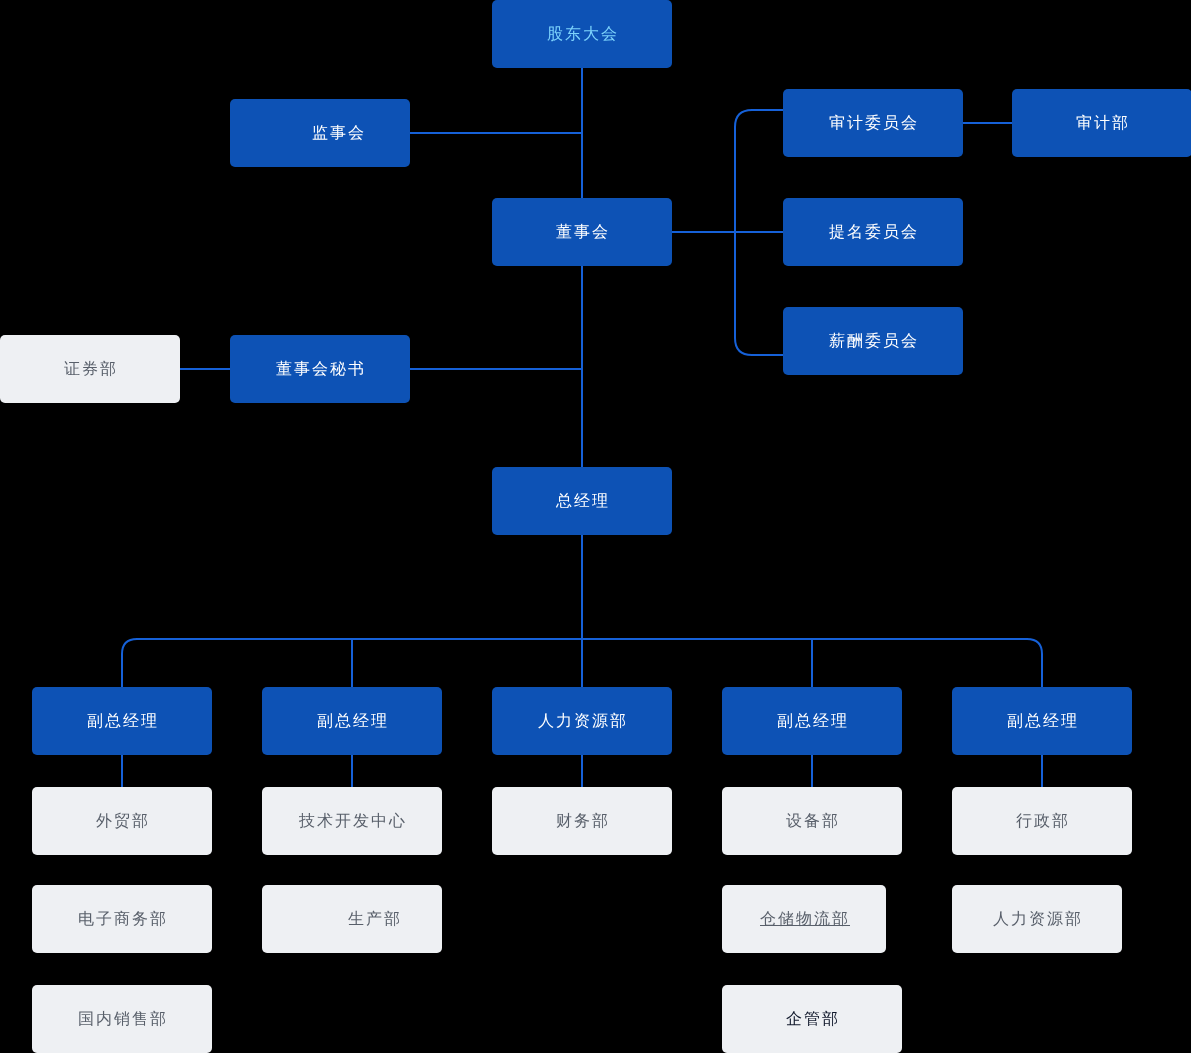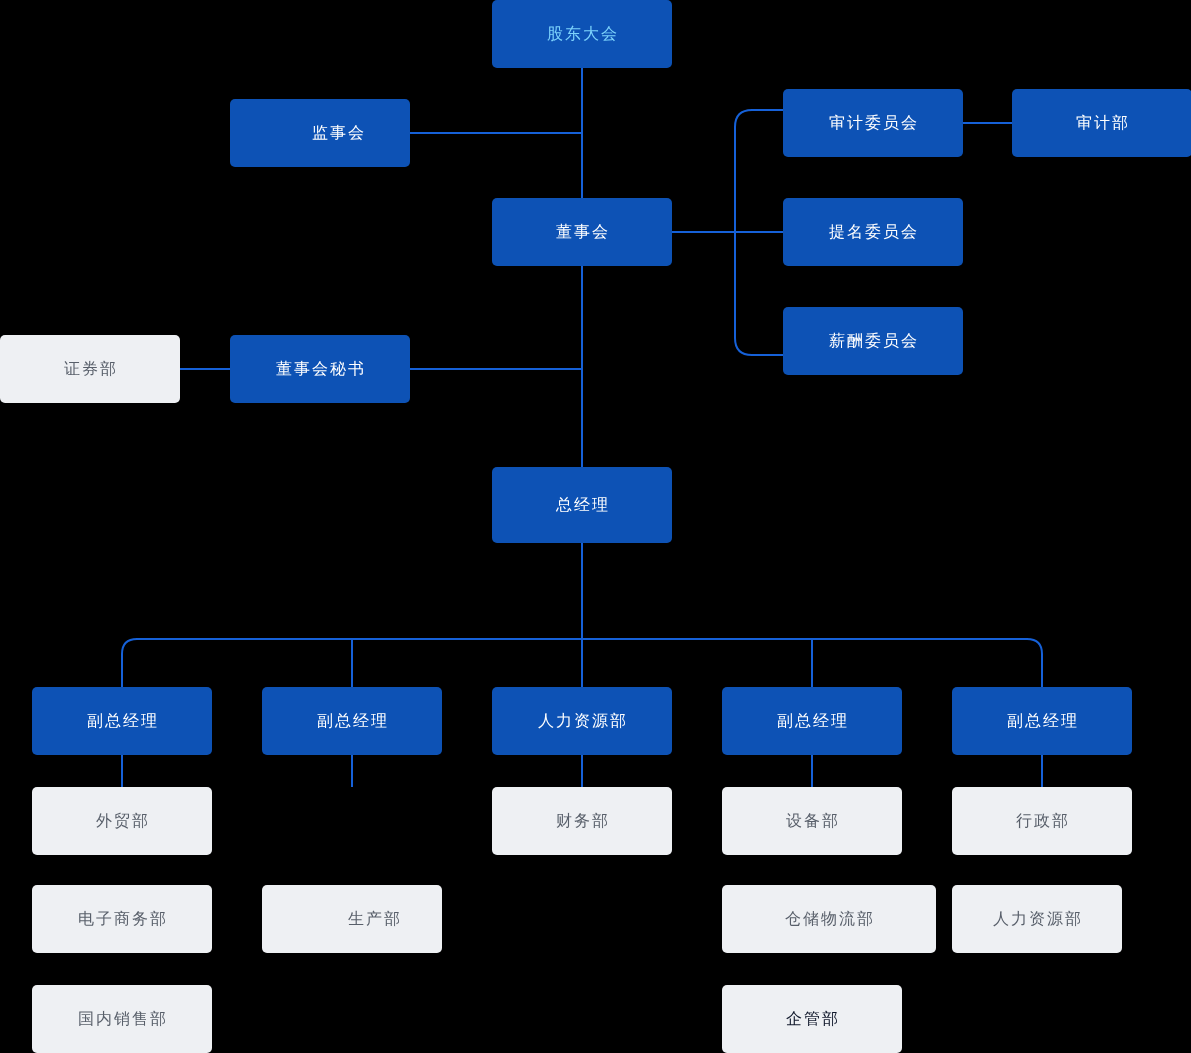--- a/index.html
+++ b/index.html
@@ -76,30 +76,31 @@
   <div id="node-layer">
       <div class="node primary" style="left: 492px; top: 0px; width: 180px; height: 68px; background: rgb(13, 82, 181); color: #7dd3fc;">股东大会</div>
       <div class="node primary" style="left: 230px; top: 99px; width: 180px; height: 68px; background: rgb(13, 82, 181); color: rgb(255, 255, 255); padding-left: 36px;">监事会</div>
       <div class="node primary" style="left: 783px; top: 89px; width: 180px; height: 68px; background: rgb(13, 82, 181); color: rgb(255, 255, 255);">审计委员会</div>
       <div class="node primary" style="left: 1012px; top: 89px; width: 180px; height: 68px; background: rgb(13, 82, 181); color: rgb(255, 255, 255);">审计部</div>
       <div class="node primary" style="left: 492px; top: 198px; width: 180px; height: 68px; background: rgb(13, 82, 181); color: rgb(255, 255, 255);">董事会</div>
       <div class="node primary" style="left: 783px; top: 198px; width: 180px; height: 68px; background: rgb(13, 82, 181); color: rgb(255, 255, 255);">提名委员会</div>
       <div class="node primary" style="left: 783px; top: 307px; width: 180px; height: 68px; background: rgb(13, 82, 181); color: rgb(255, 255, 255);">薪酬委员会</div>
       <div class="node secondary" style="left: 0px; top: 335px; width: 180px; height: 68px; background: rgb(238, 240, 243); color: rgb(88, 95, 106);">证券部</div>
       <div class="node primary" style="left: 230px; top: 335px; width: 180px; height: 68px; background: rgb(13, 82, 181); color: rgb(255, 255, 255);">董事会秘书</div>
-      <div class="node primary" style="left: 492px; top: 467px; width: 180px; height: 76px; background: rgb(13, 82, 181); color: rgb(255, 255, 255);">总经理</div>
+      <div class="node primary" style="left: 492px; top: 467px; width: 180px; height: 68px; background: rgb(13, 82, 181); color: rgb(255, 255, 255);">总经理</div>
       <div class="node primary" style="left: 32px; top: 687px; width: 180px; height: 68px; background: rgb(13, 82, 181); color: rgb(255, 255, 255);">副总经理</div>
       <div class="node primary" style="left: 262px; top: 687px; width: 180px; height: 68px; background: rgb(13, 82, 181); color: rgb(255, 255, 255);">副总经理</div>
       <div class="node primary" style="left: 492px; top: 687px; width: 180px; height: 68px; background: rgb(13, 82, 181); color: rgb(255, 255, 255);">人力资源部</div>
       <div class="node primary" style="left: 722px; top: 687px; width: 180px; height: 68px; background: rgb(13, 82, 181); color: rgb(255, 255, 255);">副总经理</div>
       <div class="node primary" style="left: 952px; top: 687px; width: 180px; height: 68px; background: rgb(13, 82, 181); color: rgb(255, 255, 255);">副总经理</div>
       <div class="node secondary" style="left: 32px; top: 787px; width: 180px; height: 68px; background: rgb(238, 240, 243); color: rgb(88, 95, 106);">外贸部</div>
+      <div class="node secondary" style="left: 262px; top: 787px; width: 180px; height: 68px; background: rgb(238, 240, 243); color: rgb(88, 95, 106);">技术开发中心</div>
       <div class="node secondary" style="left: 492px; top: 787px; width: 180px; height: 68px; background: rgb(238, 240, 243); color: rgb(88, 95, 106);">财务部</div>
       <div class="node secondary" style="left: 722px; top: 787px; width: 180px; height: 68px; background: rgb(238, 240, 243); color: rgb(88, 95, 106);">设备部</div>
       <div class="node secondary" style="left: 952px; top: 787px; width: 180px; height: 68px; background: rgb(238, 240, 243); color: rgb(88, 95, 106);">行政部</div>
       <div class="node secondary" style="left: 32px; top: 885px; width: 180px; height: 68px; background: rgb(238, 240, 243); color: rgb(88, 95, 106);">电子商务部</div>
       <div class="node secondary" style="left: 262px; top: 885px; width: 180px; height: 68px; background: rgb(238, 240, 243); color: rgb(88, 95, 106); padding-left: 44px;">生产部</div>
-      <div class="node secondary" style="left: 722px; top: 885px; width: 214px; height: 68px; background: rgb(238, 240, 243); color: rgb(88, 95, 106);">仓储物流部</div>
+      <div class="node secondary" style="left: 722px; top: 885px; width: 164px; height: 68px; background: rgb(238, 240, 243); color: rgb(88, 95, 106); text-decoration: underline;">仓储物流部</div>
       <div class="node secondary" style="left: 952px; top: 885px; width: 170px; height: 68px; background: rgb(238, 240, 243); color: rgb(88, 95, 106);">人力资源部</div>
       <div class="node secondary" style="left: 32px; top: 985px; width: 180px; height: 68px; background: rgb(238, 240, 243); color: rgb(88, 95, 106);">国内销售部</div>
       <div class="node secondary" style="left: 722px; top: 985px; width: 180px; height: 68px; background: rgb(238, 240, 243); color: #0f172a;">企管部</div>
     </div>
 </div>
 
 </body></html>

